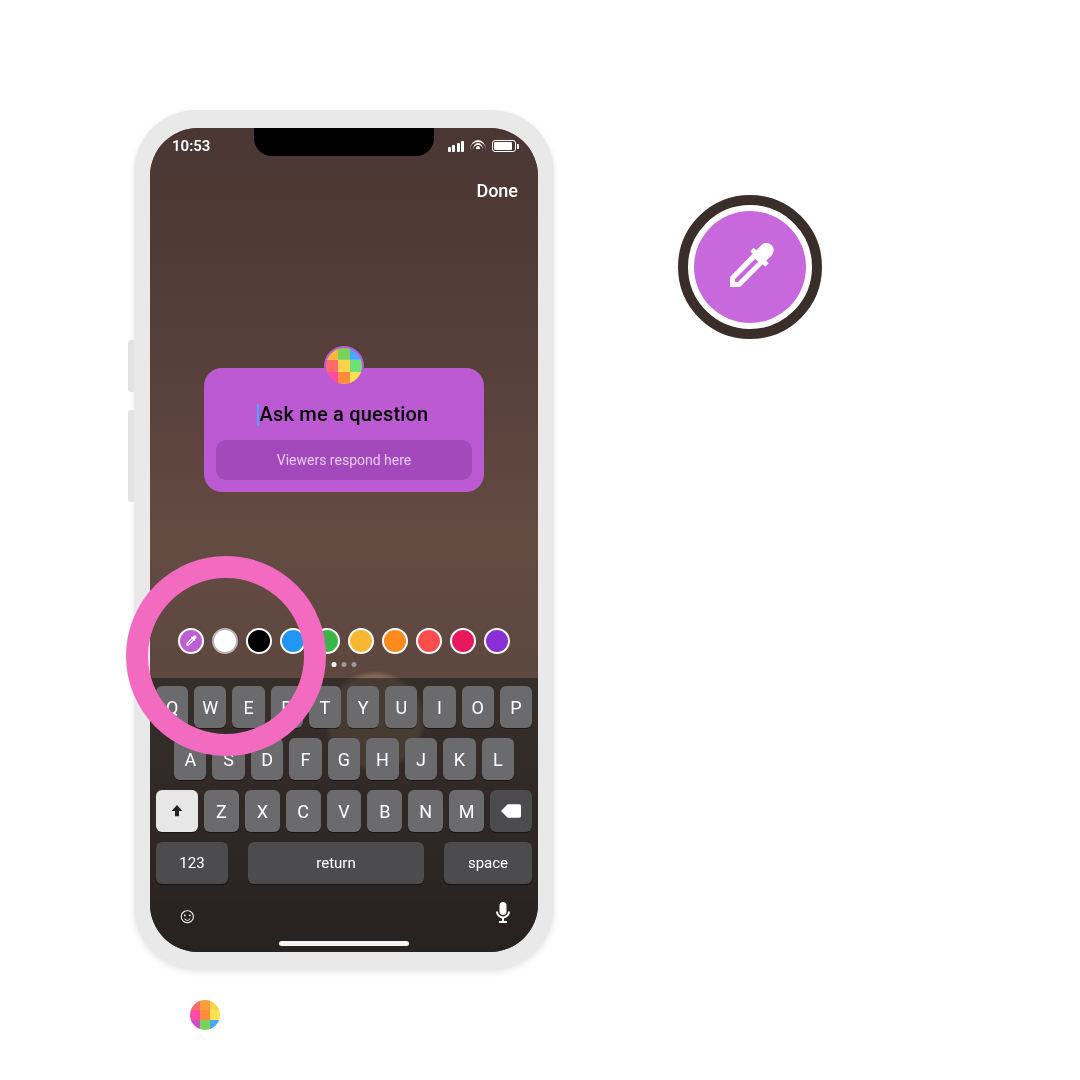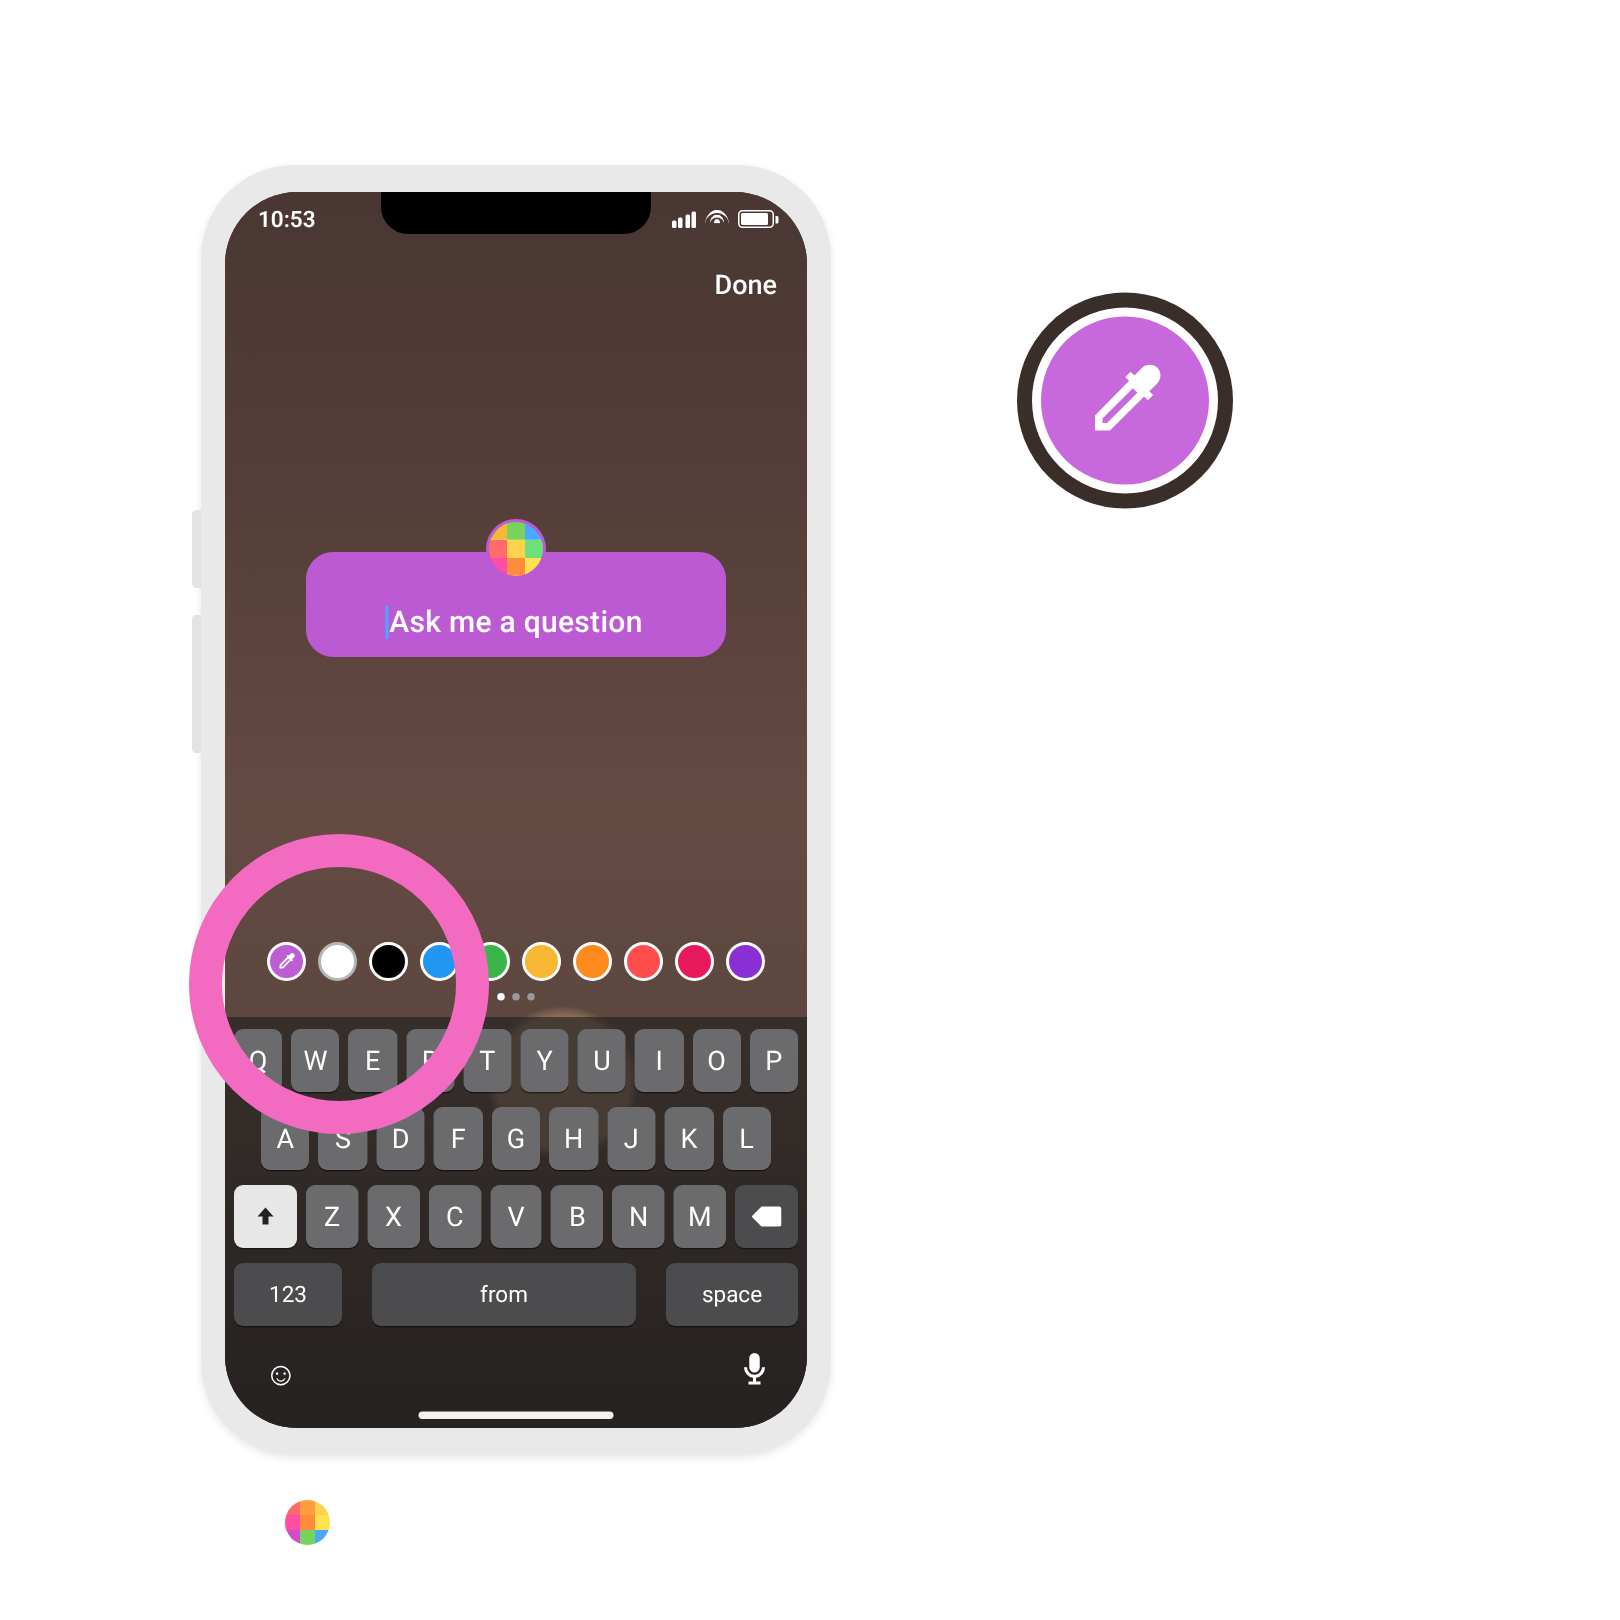--- a/index.html
+++ b/index.html
@@ -98,21 +98,21 @@
   position: absolute; top: -22px; left: 50%; transform: translateX(-50%);
   width: 40px; height: 40px; border-radius: 50%; border: 2px solid #bb5ad2;
   background:
     linear-gradient(90deg,#f7b733,#f7b733 33%,#79d25c 33%,#79d25c 66%,#4aa8ff 66%) top left/100% 33% no-repeat,
     linear-gradient(90deg,#ff6b6b,#ff6b6b 33%,#ffd24d 33%,#ffd24d 66%,#6ee07a 66%) center/100% 34% no-repeat,
     linear-gradient(90deg,#ff4da6,#ff4da6 33%,#ff8b3d 33%,#ff8b3d 66%,#ffe24d 66%) bottom/100% 33% no-repeat,
     #fff;
   background-color: #fff;
 }
 .q-prompt {
-  font-size: 20px; color: #ffffff; font-weight: 500; letter-spacing: .2px;
+  font-size: 20px; color: #000000; font-weight: 500; letter-spacing: .2px;
   position: relative; display: inline-block;
 }
 .caret {
   position: absolute; left: -3px; top: 2px; width: 2px; height: 22px; background: #4aa8ff;
 }
 .respond {
   margin-top: 14px; padding: 12px 10px;
   background: #a249bb; border-radius: 10px;
   color: #e8c9f1; font-size: 14px;
 }
@@ -242,20 +242,21 @@
       </div>
 
       <div class="done-btn">Done</div>
 
       <div class="sticker">
         <div class="avatar"></div>
         <div class="q-prompt">
           <span class="caret"></span>
           <span>Ask me a question</span>
         </div>
+        <div class="respond">Viewers respond here</div>
       </div>
 
       <div class="picker">
         <div class="swatch dropper">
           <svg viewBox="0 0 24 24">
               <path fill="#fff" d="M20.7 3.3a3 3 0 0 0-4.2 0l-2 2-1-1-1.4 1.4 1 1L4 16v4h4l9.1-9.1 1 1 1.4-1.4-1-1 2-2a3 3 0 0 0 .2-4.2zM7.2 18H6v-1.2l8.1-8.1 1.2 1.2L7.2 18z"></path>
             </svg>
         </div>
         <div class="swatch white"></div>
         <div class="swatch black"></div>
@@ -311,21 +312,21 @@
           <div class="key">N</div>
           <div class="key">M</div>
           <div class="key fn back">
             <svg width="20" height="14" viewBox="0 0 24 16">
                 <path fill="#fff" d="M8 0h14a2 2 0 0 1 2 2v12a2 2 0 0 1-2 2H8l-8-8 8-8zm3 4l3 3 3-3 1.5 1.5-3 3 3 3L17 13l-3-3-3 3-1.5-1.5 3-3-3-3L11 4z"></path>
               </svg>
           </div>
         </div>
         <div class="krow r4">
           <div class="key fn num">123</div>
-          <div class="key fn space">from</div>
+          <div class="key fn space">return</div>
           <div class="key fn return">space</div>
         </div>
         <div class="kbar">
           <span class="emoji-icon">☺</span>
           <span class="mic-icon">
             <svg width="18" height="22" viewBox="0 0 18 22">
                 <path fill="#fff" d="M9 0a3.5 3.5 0 0 1 3.5 3.5v6a3.5 3.5 0 1 1-7 0v-6A3.5 3.5 0 0 1 9 0zm7 9.5a7 7 0 0 1-6 6.93V19h3v2H5v-2h3v-2.57A7 7 0 0 1 2 9.5h2a5 5 0 0 0 10 0h2z"></path>
               </svg>
           </span>
         </div>

